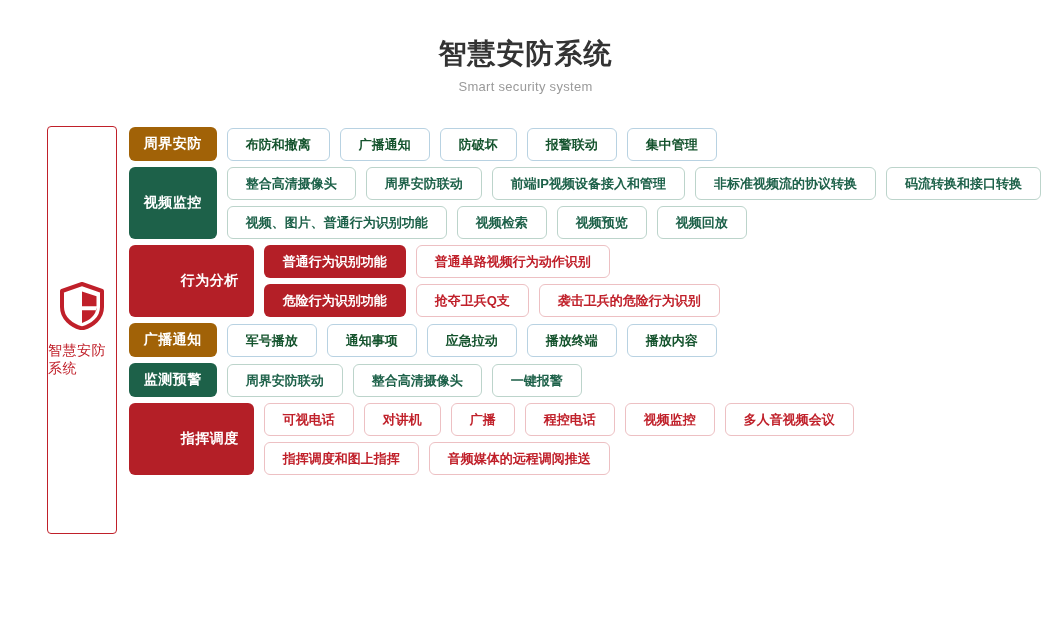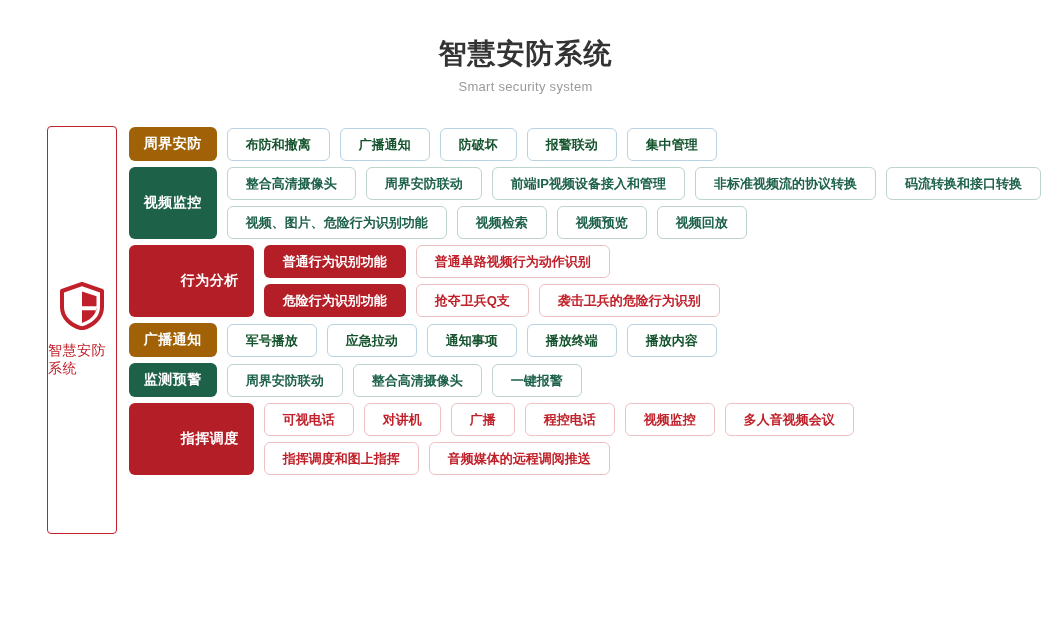--- a/index.html
+++ b/index.html
@@ -176,21 +176,21 @@
         <div class="cat-block c-green" style="min-height: 72px;">视频监控</div>
         <div class="row-items">
           <div class="item-line">
             <div class="pill t-green">整合高清摄像头</div>
             <div class="pill t-green">周界安防联动</div>
             <div class="pill t-green">前端IP视频设备接入和管理</div>
             <div class="pill t-green">非标准视频流的协议转换</div>
             <div class="pill t-green">码流转换和接口转换</div>
           </div>
           <div class="item-line">
-            <div class="pill t-green">视频、图片、危险行为识别功能</div>
+            <div class="pill t-green">视频、图片、普通行为识别功能</div>
             <div class="pill t-green">视频检索</div>
             <div class="pill t-green">视频预览</div>
             <div class="pill t-green">视频回放</div>
           </div>
         </div>
       </div>
       <div class="row">
         <div class="cat-block c-red" style="min-height: 72px;">行为分析</div>
         <div class="row-items">
           <div class="item-line">
@@ -202,22 +202,22 @@
             <div class="pill t-red">抢夺卫兵Q支</div>
             <div class="pill t-red">袭击卫兵的危险行为识别</div>
           </div>
         </div>
       </div>
       <div class="row">
         <div class="cat-block c-blue" style="min-height: 34px;">广播通知</div>
         <div class="row-items">
           <div class="item-line">
             <div class="pill t-blue">军号播放</div>
+            <div class="pill t-blue">通知事项</div>
             <div class="pill t-blue">应急拉动</div>
-            <div class="pill t-blue">通知事项</div>
             <div class="pill t-blue">播放终端</div>
             <div class="pill t-blue">播放内容</div>
           </div>
         </div>
       </div>
       <div class="row">
         <div class="cat-block c-green" style="min-height: 34px;">监测预警</div>
         <div class="row-items">
           <div class="item-line">
             <div class="pill t-green">周界安防联动</div>

